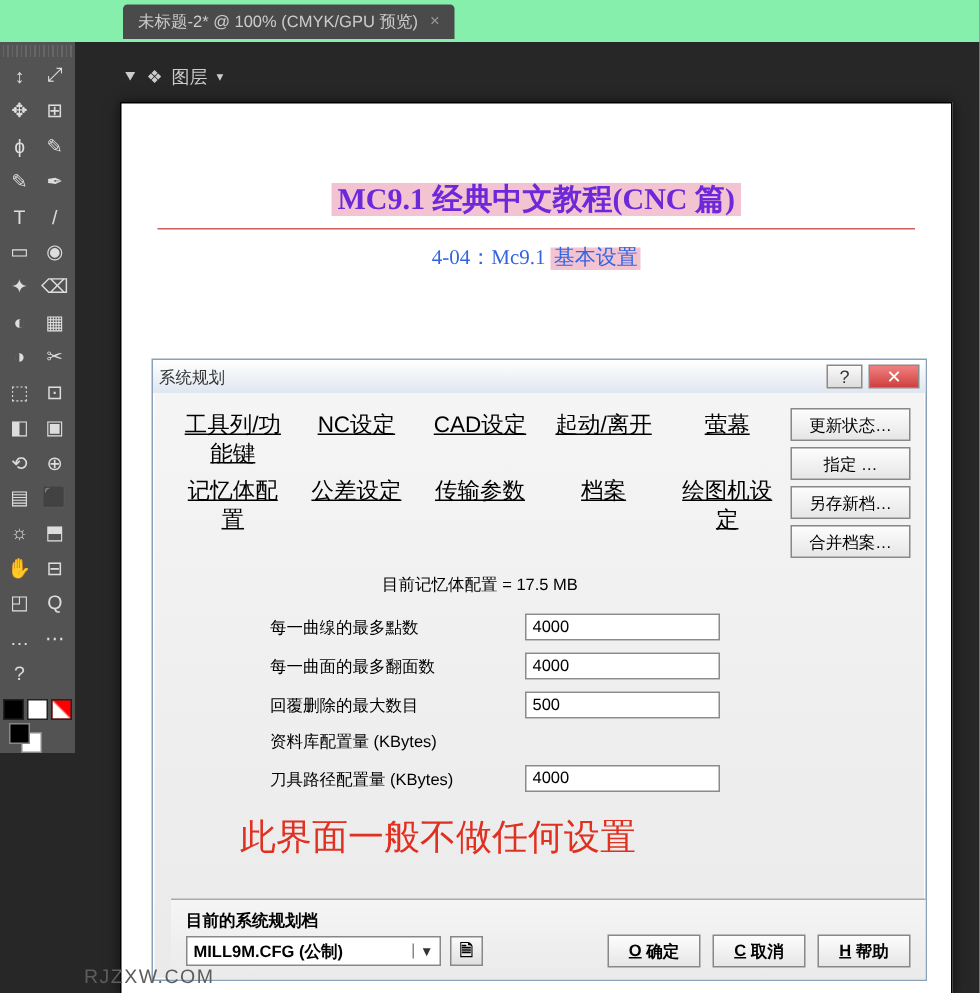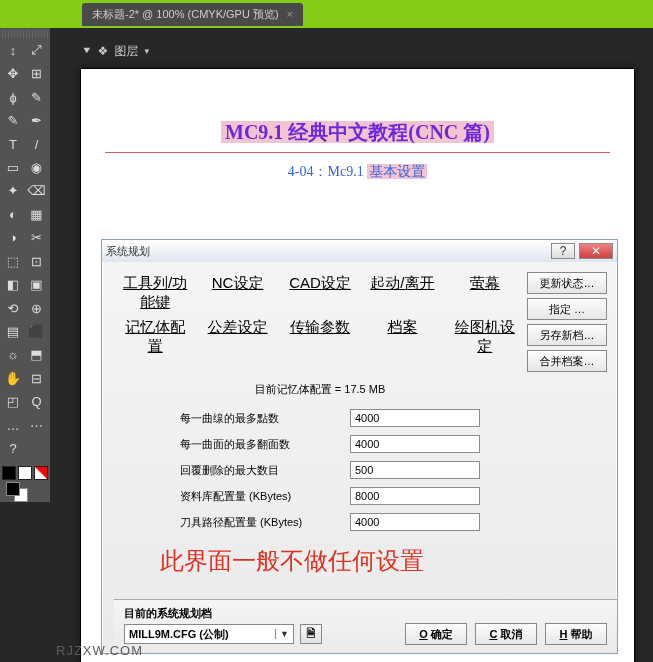--- a/index.html
+++ b/index.html
@@ -1,18 +1,18 @@
 <!DOCTYPE html>
 <html><head>
 <meta charset="utf-8">
 <style>
 * { box-sizing: border-box; margin: 0; padding: 0; }
 body { font-family: "Microsoft YaHei", sans-serif; background: #272727; width: 653px; height: 662px; overflow: hidden; position: relative; }
 
-.tab-bar { height: 28px; background: #84cc16; display: flex; align-items: center; padding-left: 82px; font-size: 11px; color: #ccc; }
+.tab-bar { height: 28px; background: #86efac; display: flex; align-items: center; padding-left: 82px; font-size: 11px; color: #ccc; }
 .tab { padding: 4px 10px; background: #4a4a4a; border-radius: 3px 3px 0 0; display:flex; align-items:center; gap:8px;}
 .tab-x { color:#999; cursor:pointer; }
 
 .toolbox { position: absolute; left: 0; top: 28px; width: 50px; height: 434px; background: #535353; display: grid; grid-template-columns: 1fr 1fr; gap: 1px; padding: 2px; }
 .toolbox .tool { width: 22px; height: 22px; display: flex; align-items: center; justify-content: center; color: #ddd; font-size: 13px; border-radius: 2px; cursor: pointer; }
 .toolbox .handle { grid-column: 1/3; height: 8px; background: repeating-linear-gradient(90deg,#666,#666 1px,transparent 1px,transparent 3px); }
 
 .swatches { position:absolute; left:0; top:462px; width:50px; height:40px; background:#535353; padding:4px 2px;}
 .swatches .row{display:flex;gap:2px;}
 .swatch{width:14px;height:14px;border:1px solid #222;}
@@ -189,21 +189,20 @@
             <div class="field-row">
               <div class="lbl">每一曲面的最多翻面数</div>
               <input class="inp" value="4000" style="">
             </div>
             <div class="field-row">
               <div class="lbl">回覆删除的最大数目</div>
               <input class="inp" value="500" style="">
             </div>
             <div class="field-row">
               <div class="lbl">资料库配置量 (KBytes)</div>
-              <input class="inp" value="8000" style="">
             </div>
             <div class="field-row">
               <div class="lbl">刀具路径配置量 (KBytes)</div>
               <input class="inp" value="4000" style="">
             </div>
           </div>
 
         <div class="warning">此界面一般不做任何设置</div>
       </div>
 

